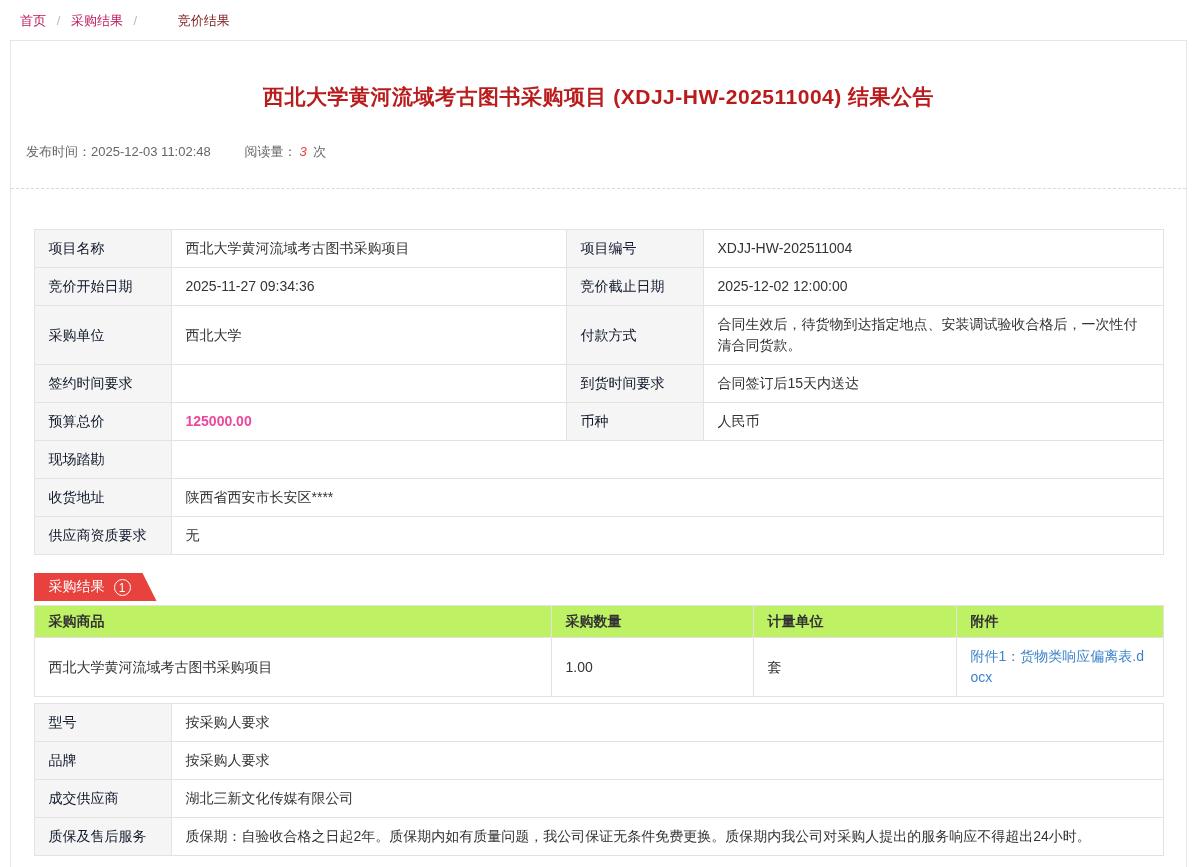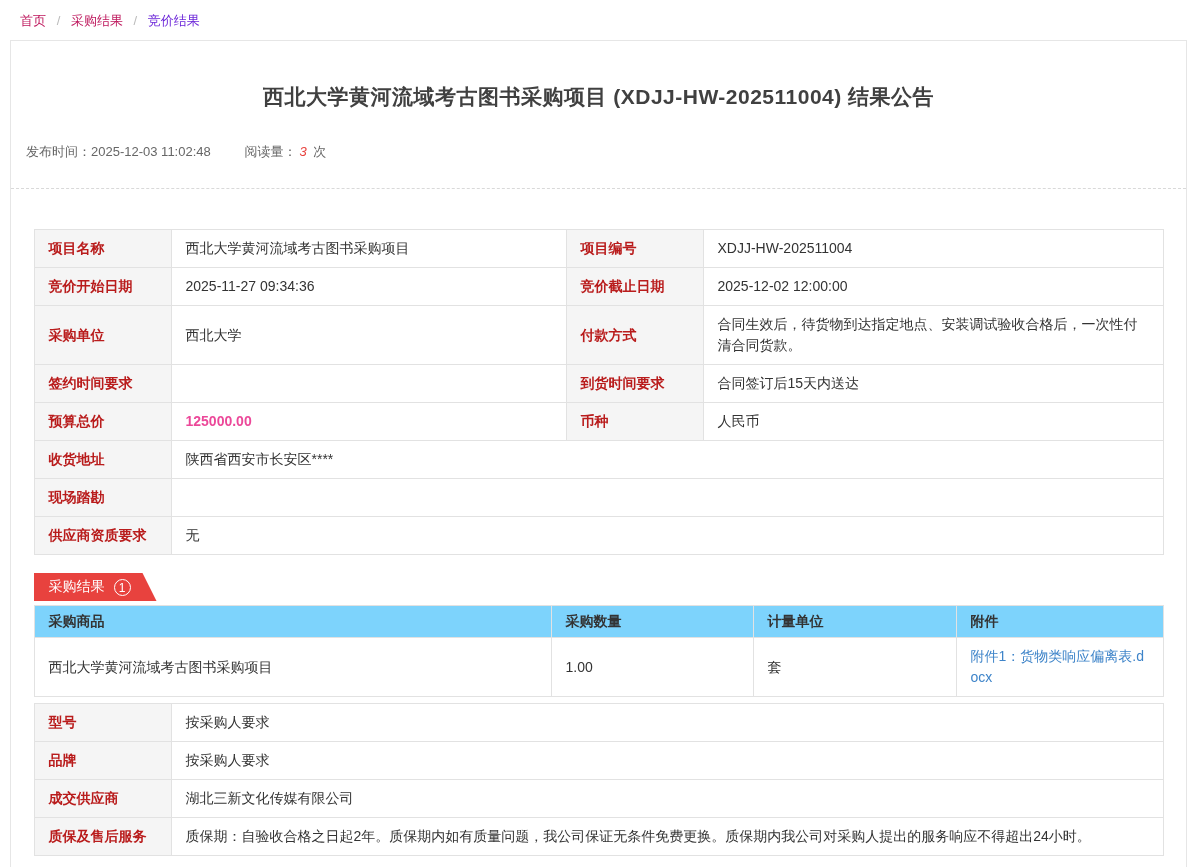--- a/index.html
+++ b/index.html
@@ -16,37 +16,37 @@
     padding: 12px 0 10px 20px;
     font-size: 13px;
     color: #888;
   }
   .breadcrumb a {
     color: #be185d;
     text-decoration: none;
     cursor: pointer;
   }
   .breadcrumb .sep { color: #bbb; margin: 0 7px; }
-  .breadcrumb .current { color: #6d28d9; }
+  .breadcrumb .current { color: #7f1d1d; margin-left: 30px; }
 
   
   .card {
     margin: 0 10px;
     border: 1px solid #e6e6e6;
     background: #fff;
     min-height: 830px;
     padding-bottom: 28px;
   }
 
   .title {
     margin-top: 42px;
     text-align: center;
     font-size: 21px;
     font-weight: bold;
-    color: #404040;
+    color: #b91c1c;
     letter-spacing: 0.5px;
   }
 
   .meta {
     margin-top: 32px;
     text-align: left;
     font-size: 13px;
     color: #666;
   }
   .meta .chunk { margin: 0 15px; }
@@ -67,22 +67,22 @@
   }
   td, th {
     border: 1px solid #e2e2e2;
     padding: 8px 14px;
     vertical-align: middle;
     line-height: 1.5;
     word-break: break-all;
   }
   .label-cell {
     background: #f5f5f5;
-    font-weight: bold;
-    color: #b91c1c;
+    font-weight: normal;
+    color: #0f172a;
   }
   .value-cell { background: #fff; color: #333; }
   .info-table { margin-top: 40px; }
   .info-table td { height: 34px; }
 
   .red-price { color: #ec4899; font-weight: bold; }
 
   
   .ribbon-wrap { margin: 18px auto 0 auto; width: 1130px; }
   .ribbon {
@@ -103,21 +103,21 @@
     border: 1px solid #fff;
     border-radius: 50%;
     font-size: 12px;
     line-height: 16px;
     text-align: center;
   }
 
   
   .product-table { margin-top: 4px; }
   .product-table th {
-    background: #7dd3fc;
+    background: #bef264;
     text-align: left;
     font-weight: bold;
     height: 28px;
     padding: 5px 14px;
   }
   .product-table td { height: 58px; vertical-align: middle; }
   .link {
     color: #3e84c9;
     text-decoration: none;
     cursor: pointer;
@@ -183,26 +183,26 @@
         <td class="label-cell">到货时间要求</td>
         <td class="value-cell">合同签订后15天内送达</td>
       </tr>
       <tr>
         <td class="label-cell">预算总价</td>
         <td class="value-cell red-price">125000.00</td>
         <td class="label-cell">币种</td>
         <td class="value-cell">人民币</td>
       </tr>
       <tr>
+        <td class="label-cell">现场踏勘</td>
+        <td class="value-cell" colspan="3"></td>
+      </tr>
+      <tr>
         <td class="label-cell">收货地址</td>
         <td class="value-cell" colspan="3">陕西省西安市长安区****</td>
-      </tr>
-      <tr>
-        <td class="label-cell">现场踏勘</td>
-        <td class="value-cell" colspan="3"></td>
       </tr>
       <tr>
         <td class="label-cell">供应商资质要求</td>
         <td class="value-cell" colspan="3">无</td>
       </tr>
     </tbody>
       </table>
 
     <div class="ribbon-wrap">
       <div class="ribbon">

